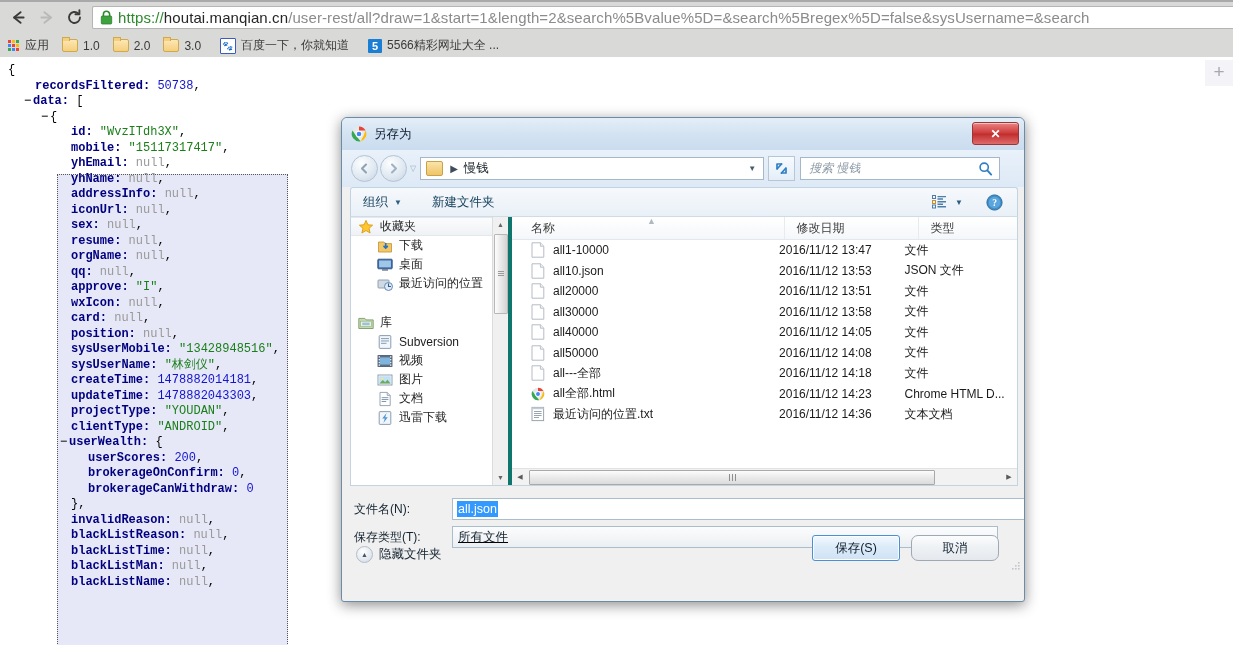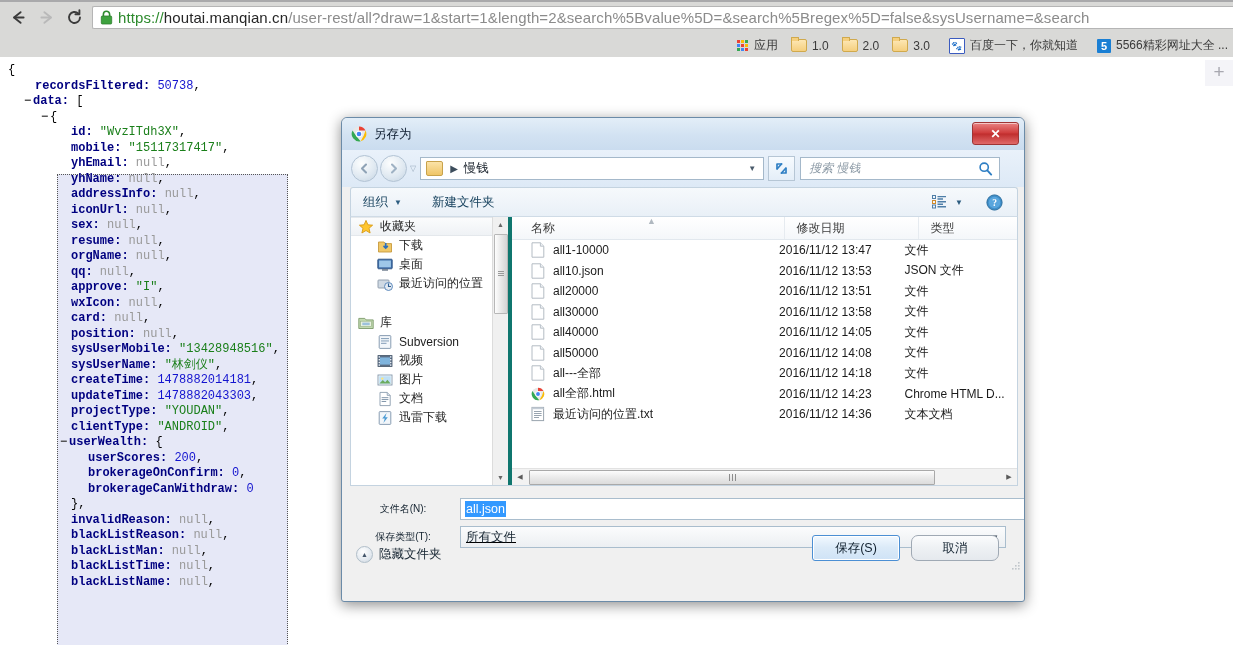--- a/index.html
+++ b/index.html
@@ -59,21 +59,20 @@
   .url-path { color: #8b8b8b; }
 
   
   #bookmarks-bar {
     position: absolute; left: 0; top: 31px;
     width: 1233px; height: 26px;
     display: flex; align-items: center;
     background: #d9d9d7;
     border-bottom: 1px solid #b6b6b4;
     box-sizing: border-box;
-    justify-content: flex-end;
   }
   .bm-item {
     display: flex; align-items: center;
     height: 22px;
     padding: 0 5px;
     margin-left: 3px;
     font-size: 12px;
     color: #3a3a3a;
     white-space: nowrap;
     border-radius: 2px;
@@ -452,24 +451,23 @@
   #dlg-form {
     position: absolute; left: 0; top: 368px;
     width: 100%; height: 85px;
   }
   .form-row {
     position: absolute;
     display: flex; align-items: center;
   }
   .form-label {
     width: 98px;
-    text-align: center;
-    font-size: 10px;
+    text-align: left;
+    font-size: 12px;
     color: #13222f;
-    margin-right: 8px;
   }
   #filename-row { left: 12px; top: 12px; }
   #filetype-row { left: 12px; top: 40px; }
   #filename-input {
     width: 628px; height: 22px;
     background: #ffffff;
     border: 1px solid #a9bdcd;
     box-sizing: border-box;
     display: flex; align-items: center;
     position: relative;
@@ -641,22 +639,22 @@
       <div class="jrow indent3"><span class="jkey">updateTime: </span><span class="jnum">1478882043303</span><span class="jpunct">,</span></div>
       <div class="jrow indent3"><span class="jkey">projectType: </span><span class="jstr">"YOUDAN"</span><span class="jpunct">,</span></div>
       <div class="jrow indent3"><span class="jkey">clientType: </span><span class="jstr">"ANDROID"</span><span class="jpunct">,</span></div>
       <div class="jrow indent3"><span class="toggle" style="margin-left: -13px;">−</span><span class="jkey">userWealth: </span><span class="jpunct">{</span></div>
       <div class="jrow indent4"><span class="jkey">userScores: </span><span class="jnum">200</span><span class="jpunct">,</span></div>
       <div class="jrow indent4"><span class="jkey">brokerageOnConfirm: </span><span class="jnum">0</span><span class="jpunct">,</span></div>
       <div class="jrow indent4"><span class="jkey">brokerageCanWithdraw: </span><span class="jnum">0</span></div>
       <div class="jrow indent3"><span class="jpunct">},</span></div>
       <div class="jrow indent3"><span class="jkey">invalidReason: </span><span class="jnull">null</span><span class="jpunct">,</span></div>
       <div class="jrow indent3"><span class="jkey">blackListReason: </span><span class="jnull">null</span><span class="jpunct">,</span></div>
+      <div class="jrow indent3"><span class="jkey">blackListTime: </span><span class="jnull">null</span><span class="jpunct">,</span></div>
       <div class="jrow indent3"><span class="jkey">blackListMan: </span><span class="jnull">null</span><span class="jpunct">,</span></div>
-      <div class="jrow indent3"><span class="jkey">blackListTime: </span><span class="jnull">null</span><span class="jpunct">,</span></div>
       <div class="jrow indent3"><span class="jkey">blackListName: </span><span class="jnull">null</span><span class="jpunct">,</span></div>
     </div>
 </div>
 
 <div id="save-dialog">
 
   <div id="dlg-titlebar">
     <span id="chrome-logo-title">
       <svg width="16" height="16" viewBox="0 0 16 16">
         <circle cx="8" cy="8" r="7.4" fill="#e8e8e8"></circle>

